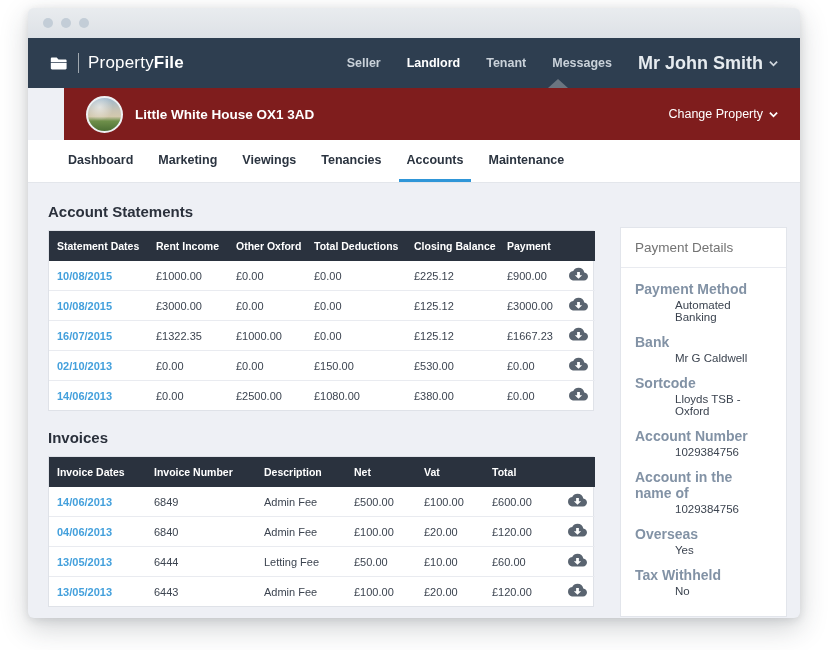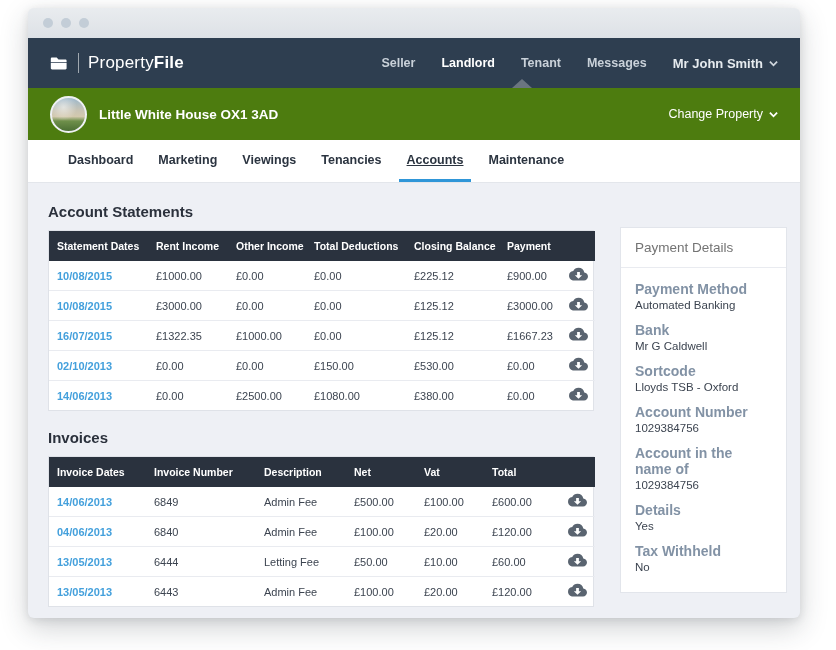--- a/index.html
+++ b/index.html
@@ -16,39 +16,39 @@
   .navbar { height:50px; background:#2e3e50; display:flex; align-items:center; padding:0 22px; position:relative; }
   .logo { display:flex; align-items:center; gap:9px; color:#fff; }
   .logo .folder { width:19px; height:15px; }
   .logo .pipe { width:1px; height:20px; background:rgba(255,255,255,.55); }
   .brand { font-size:17px; color:#fff; letter-spacing:.2px; }
   .brand .b1 { font-weight:400; }
   .brand .b2 { font-weight:700; }
   .nav-items { margin-left:auto; display:flex; align-items:center; gap:26px; }
   .nav-item { color:#c9d1d9; font-size:12.5px; font-weight:600; cursor:pointer; }
   .nav-item.active { color:#ffffff; }
-  .nav-user { display:flex; align-items:center; gap:6px; color:#e6ebef; font-size:13px; font-weight:600; cursor:pointer; }
+  .nav-user { display:flex; align-items:center; gap:6px; color:#e6ebef; font-size:18px; font-weight:600; cursor:pointer; }
   .chev { width:9px; height:9px; stroke:#cfd6dd; stroke-width:2; fill:none; }
 
   
-  .prop-bar { height:52px; background:#4d7c0f; display:flex; align-items:center; padding:0 22px; position:relative; }
+  .prop-bar { height:52px; background:#7f1d1d; display:flex; align-items:center; padding:0 22px; position:relative;margin-left:36px; }
   .prop-caret { position:absolute; top:-9px; left:484px; width:0; height:0;
                 border-left:10px solid transparent; border-right:10px solid transparent; border-bottom:9px solid #6b7580; }
   .avatar { width:37px; height:37px; border-radius:50%; border:2px solid #eef1f3; flex:none;
             background: radial-gradient(circle at 35% 28%, rgba(255,255,255,.55), rgba(255,255,255,0) 42%),
             linear-gradient(180deg,#9db8cc 0%,#c9c4b4 38%,#d3c9ae 56%,#6e8f4a 70%,#4c6f34 100%); }
   .prop-name { color:#ffffff; font-size:13.5px; font-weight:700; margin-left:12px; }
   .change-prop { margin-left:auto; display:flex; align-items:center; gap:6px; color:#ffffff; font-size:12.5px; font-weight:400; cursor:pointer; }
   .chev2 { width:9px; height:9px; stroke:#ffffff; stroke-width:2; fill:none; }
 
   
   .tabbar { height:43px; background:#ffffff; border-bottom:1px solid #e3e6eb; display:flex; align-items:stretch; padding:0 0 0 32px; gap:9px; }
   .tab { display:flex; align-items:center; padding:0 8px; font-size:12.5px; font-weight:700; color:#2b3440;
          border-bottom:3px solid transparent; cursor:pointer; }
-  .tab.active { border-bottom-color:#2f96d8;text-decoration:underline; }
+  .tab.active { border-bottom-color:#2f96d8; }
 
   
   .content { display:flex; padding:6px 13px 0 20px; }
   .main-col { width:546px; flex:none; }
   .side-col { width:167px; flex:none; margin-left:26px; margin-top:38px; }
 
   .section-title { font-size:15px; font-weight:600; color:#2b313c; margin:14px 0 10px 0; }
 
   .tbl-wrap { background:#ffffff; border:1px solid #dfe2e8; }
   table { width:100%; border-collapse:collapse; table-layout:fixed; }
@@ -70,21 +70,21 @@
   .inv-table col:nth-child(3){width:90px} .inv-table col:nth-child(4){width:70px}
   .inv-table col:nth-child(5){width:68px} .inv-table col:nth-child(6){width:75px}
   .inv-table col:nth-child(7){width:36px}
 
   
   .panel { background:#ffffff; border:1px solid #e2e5eb; }
   .panel-header { padding:12px 14px; font-size:13.5px; font-weight:400; color:#737373; border-bottom:1px solid #e9ebf0; }
   .panel-body { padding:13px 14px 8px 14px; }
   .field { margin-bottom:11px; }
   .field-label { font-size:14px; font-weight:600; color:#8292a5; margin-bottom:2px; }
-  .field-value { font-size:11.5px; color:#3c4450; }
+  .field-value { font-size:11.5px; color:#3c4450;margin-left:40px; }
 </style>
 </head>
 <body>
 
 <div class="window">
 
   <div class="chrome">
     <span class="dot"></span>
     <span class="dot"></span>
     <span class="dot"></span>
@@ -146,21 +146,21 @@
               <col>
               <col>
               <col>
               <col>
               <col>
             </colgroup>
           <thead>
               <tr>
             <th>Statement Dates</th>
             <th>Rent Income</th>
-            <th>Other Income</th>
+            <th>Other Oxford</th>
             <th>Total Deductions</th>
             <th>Closing Balance</th>
             <th>Payment</th>
             <th></th>
           </tr>
             </thead>
           <tbody>
               <tr>
                 <td><a class="date-link">10/08/2015</a></td>
                 <td>£1000.00</td>
@@ -348,21 +348,21 @@
             </div>
             <div class="field">
               <div class="field-label">Account Number</div>
               <div class="field-value">1029384756</div>
             </div>
             <div class="field">
               <div class="field-label">Account in the name of</div>
               <div class="field-value">1029384756</div>
             </div>
             <div class="field">
-              <div class="field-label">Details</div>
+              <div class="field-label">Overseas</div>
               <div class="field-value">Yes</div>
             </div>
             <div class="field">
               <div class="field-label">Tax Withheld</div>
               <div class="field-value">No</div>
             </div>
           </div>
       </div>
     </div>
   </div>

